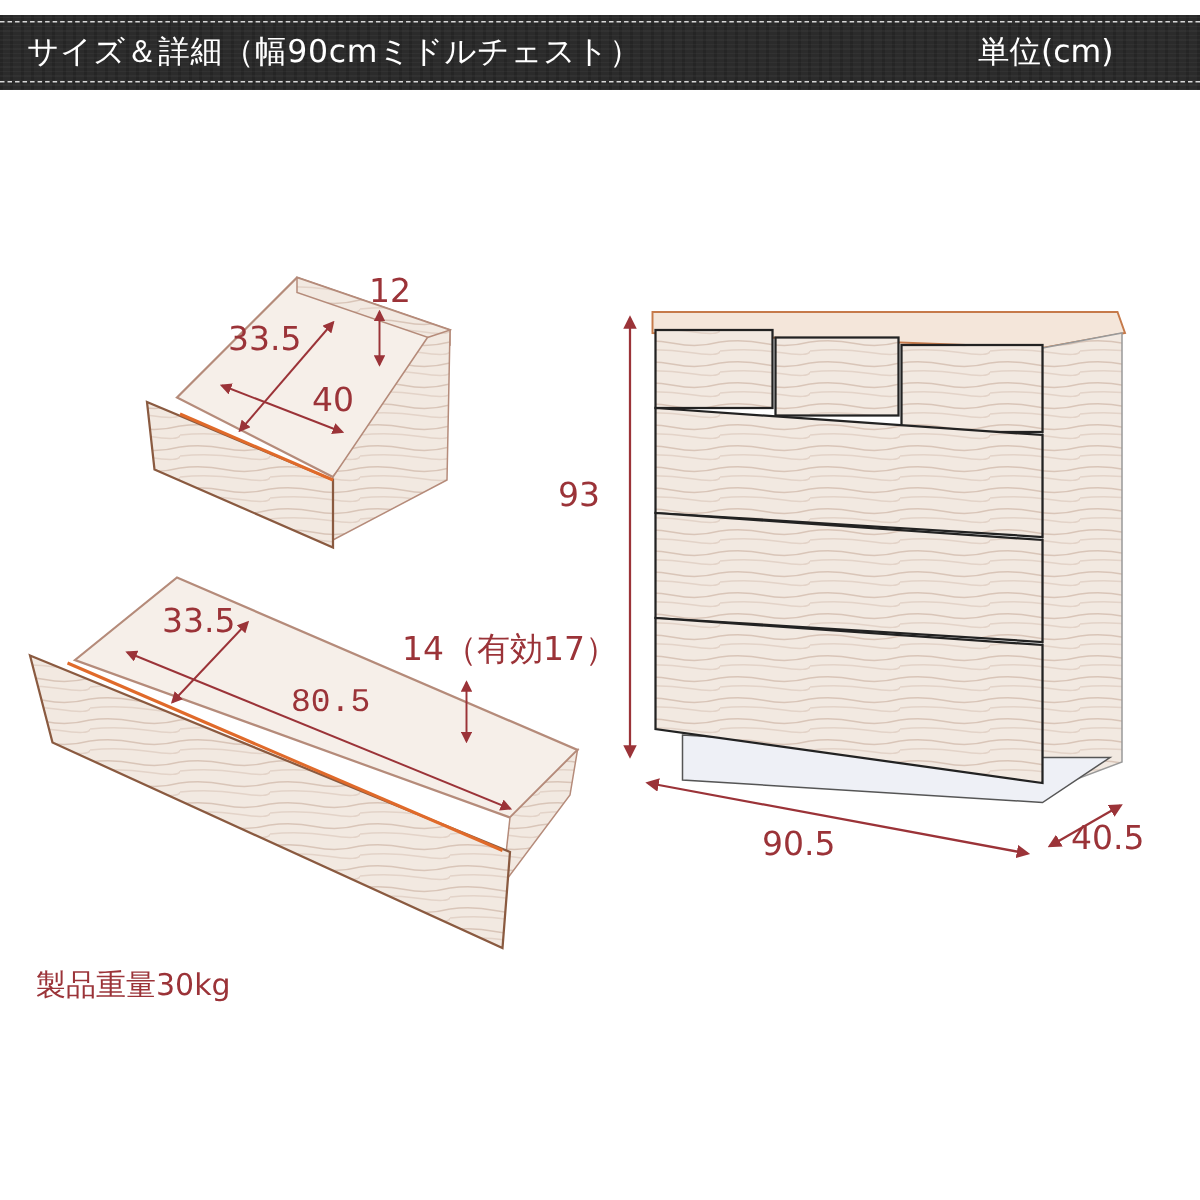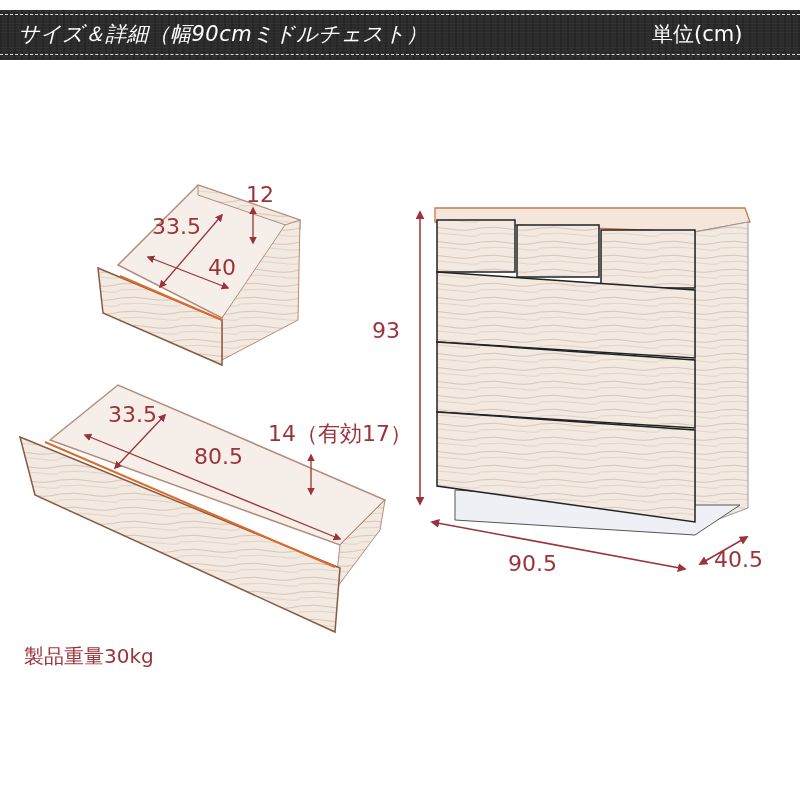--- a/index.html
+++ b/index.html
@@ -1,21 +1,21 @@
 <!DOCTYPE html>
 <html><head>
 <meta charset="utf-8">
 <style>
   html,body{margin:0;padding:0;background:#fff;}
   body{width:800px;height:800px;position:relative;overflow:hidden;font-family:"DejaVu Sans","Liberation Sans",sans-serif;}
   .header{position:absolute;left:0;top:10px;width:800px;height:50px;background:#2b2b2b;
     background-image:repeating-linear-gradient(0deg,rgba(255,255,255,0.03) 0 1px,transparent 1px 3px),repeating-linear-gradient(90deg,rgba(0,0,0,0.15) 0 2px,transparent 2px 7px);}
   .header .dash{position:absolute;left:0;width:800px;border-top:1px dashed #d8d8d8;}
   .header .dash.top{top:4px;} .header .dash.bot{bottom:5px;}
-  .header .title{position:absolute;left:18px;top:10px;color:#fff;font-size:21px;letter-spacing:0.5px;font-style:italic;}
+  .header .title{position:absolute;left:18px;top:10px;color:#fff;font-size:21px;letter-spacing:0.5px;}
   .header .unit{position:absolute;left:652px;top:10px;color:#fff;font-size:21px;}
   .dim{position:absolute;color:#9b3338;font-size:22px;line-height:1;}
   .dim.sm{font-size:22px;}
   .note{position:absolute;left:24px;top:643px;color:#9b3338;font-size:20px;}
   svg.canvas{position:absolute;left:0;top:0;}
 </style>
 </head>
 <body>
 
 <div class="header">
@@ -73,19 +73,19 @@
     <line x1="700" y1="564" x2="747" y2="537" stroke="#9b3338" stroke-width="1.5" marker-start="url(#ah)" marker-end="url(#ah)"></line>
   </g>
 </svg>
 
 <span class="dim sm" style="left:246px;top:184px;">12</span>
 <span class="dim sm" style="left:152px;top:216px;">33.5</span>
 <span class="dim sm" style="left:208px;top:257px;">40</span>
 
 <span class="dim sm" style="left:108px;top:404px;">33.5</span>
 <span class="dim sm" style="left:268px;top:423px;">14（有効17）</span>
-<span class="dim sm" style="left:194px;top:446px;">80.5</span>
+<span class="dim sm" style="left:194px;top:458px;font-family:Liberation Mono, monospace;">80.5</span>
 
 <span class="dim" style="left:372px;top:320px;">93</span>
 <span class="dim" style="left:508px;top:553px;text-align:right;">90.5</span>
 <span class="dim" style="left:714px;top:549px;">40.5</span>
 
 <span class="note">製品重量30kg</span>
 
 </body></html>

